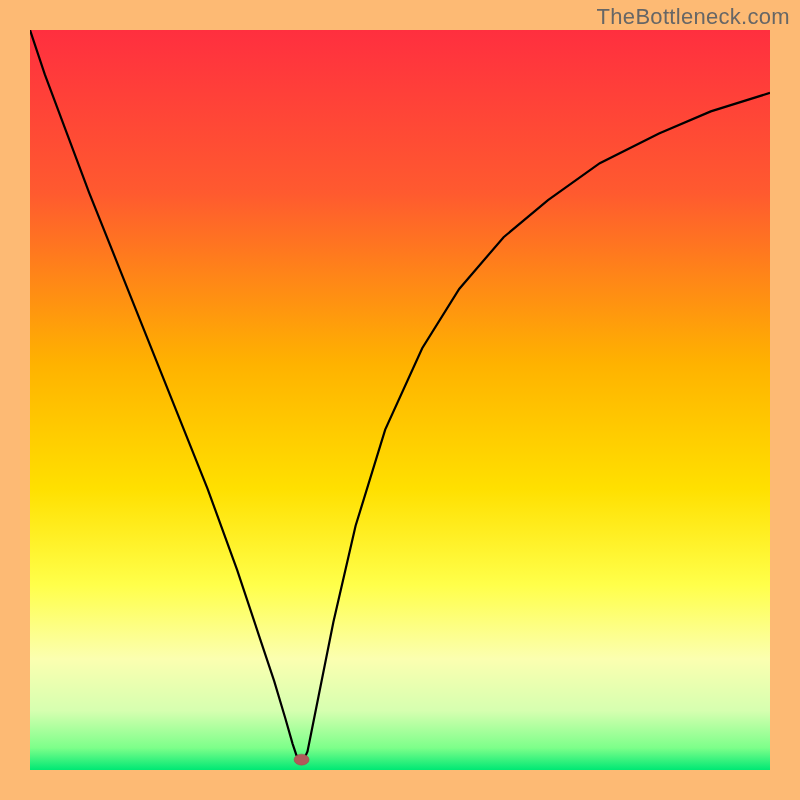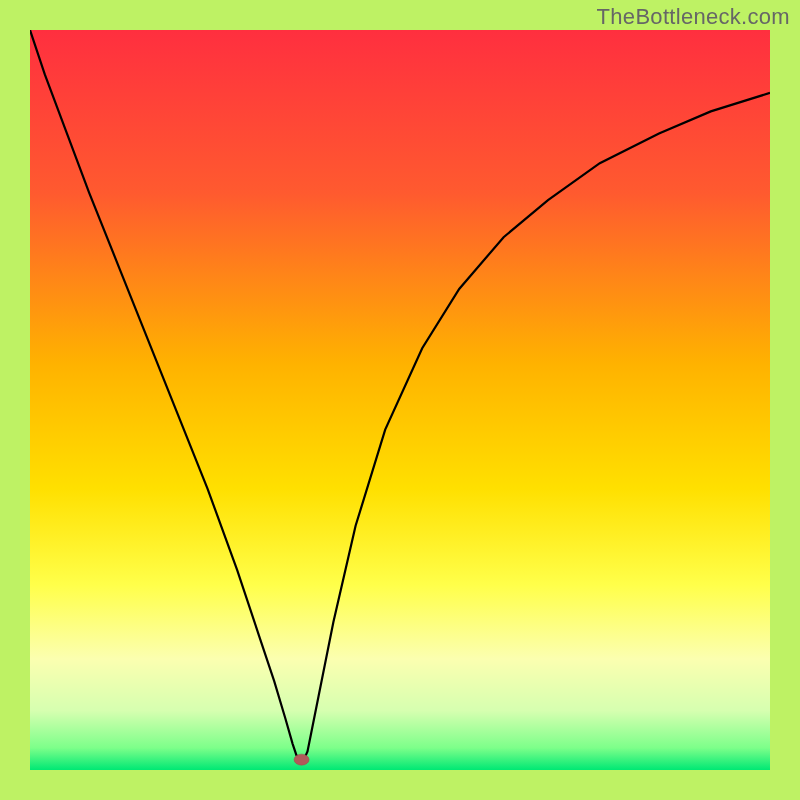--- a/index.html
+++ b/index.html
@@ -8,21 +8,21 @@
     width: 800px;
     height: 800px;
     background: #000;
     font-family: Arial, Helvetica, sans-serif;
     overflow: hidden;
   }
   .frame {
     position: relative;
     width: 800px;
     height: 800px;
-    background: #bef264;
+    background: #fdba74;
   }
   .plot {
     position: absolute;
     left: 30px;
     top: 30px;
     width: 740px;
     height: 740px;
     overflow: hidden;
   }
   .watermark {

